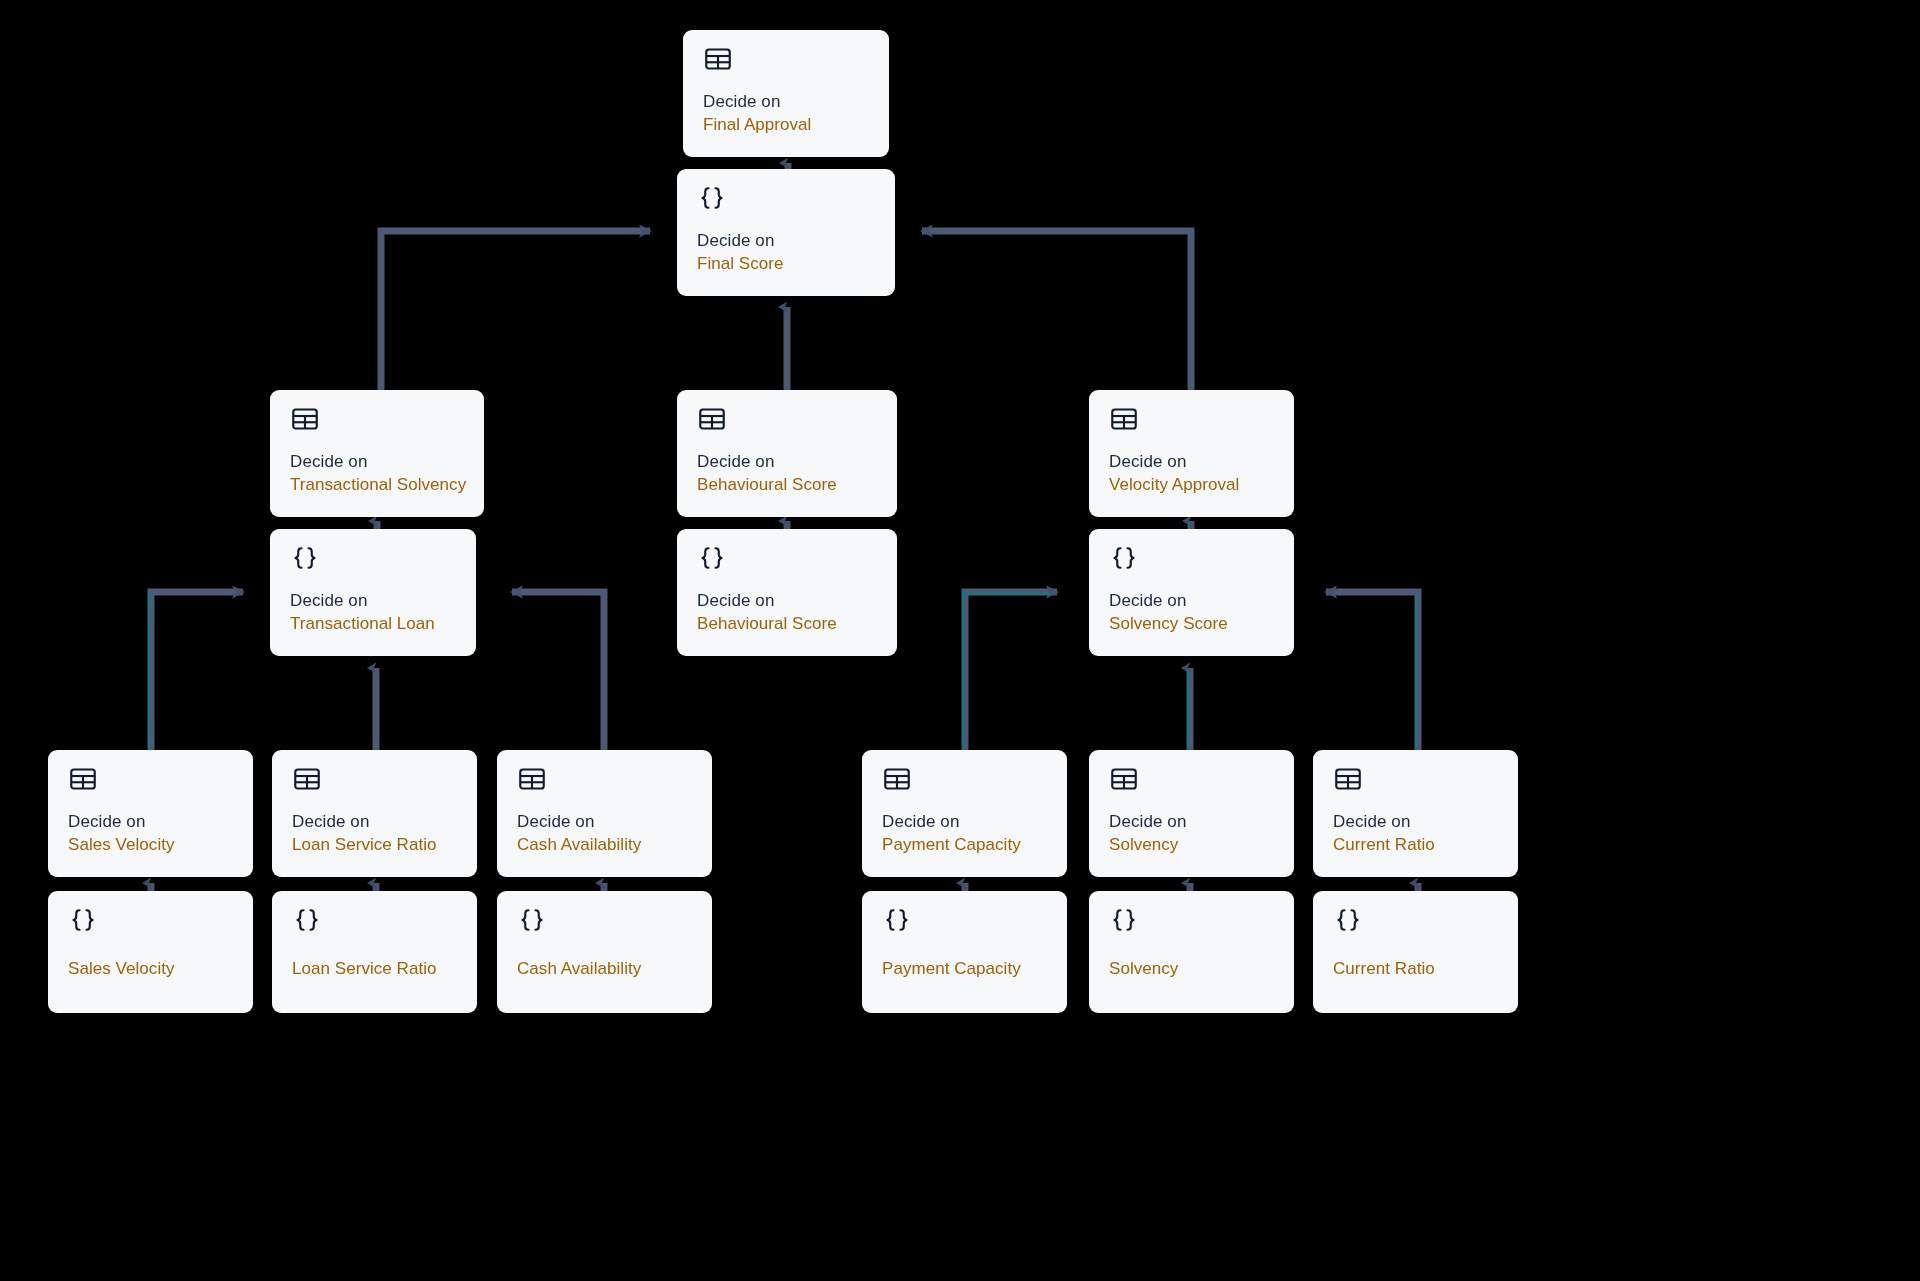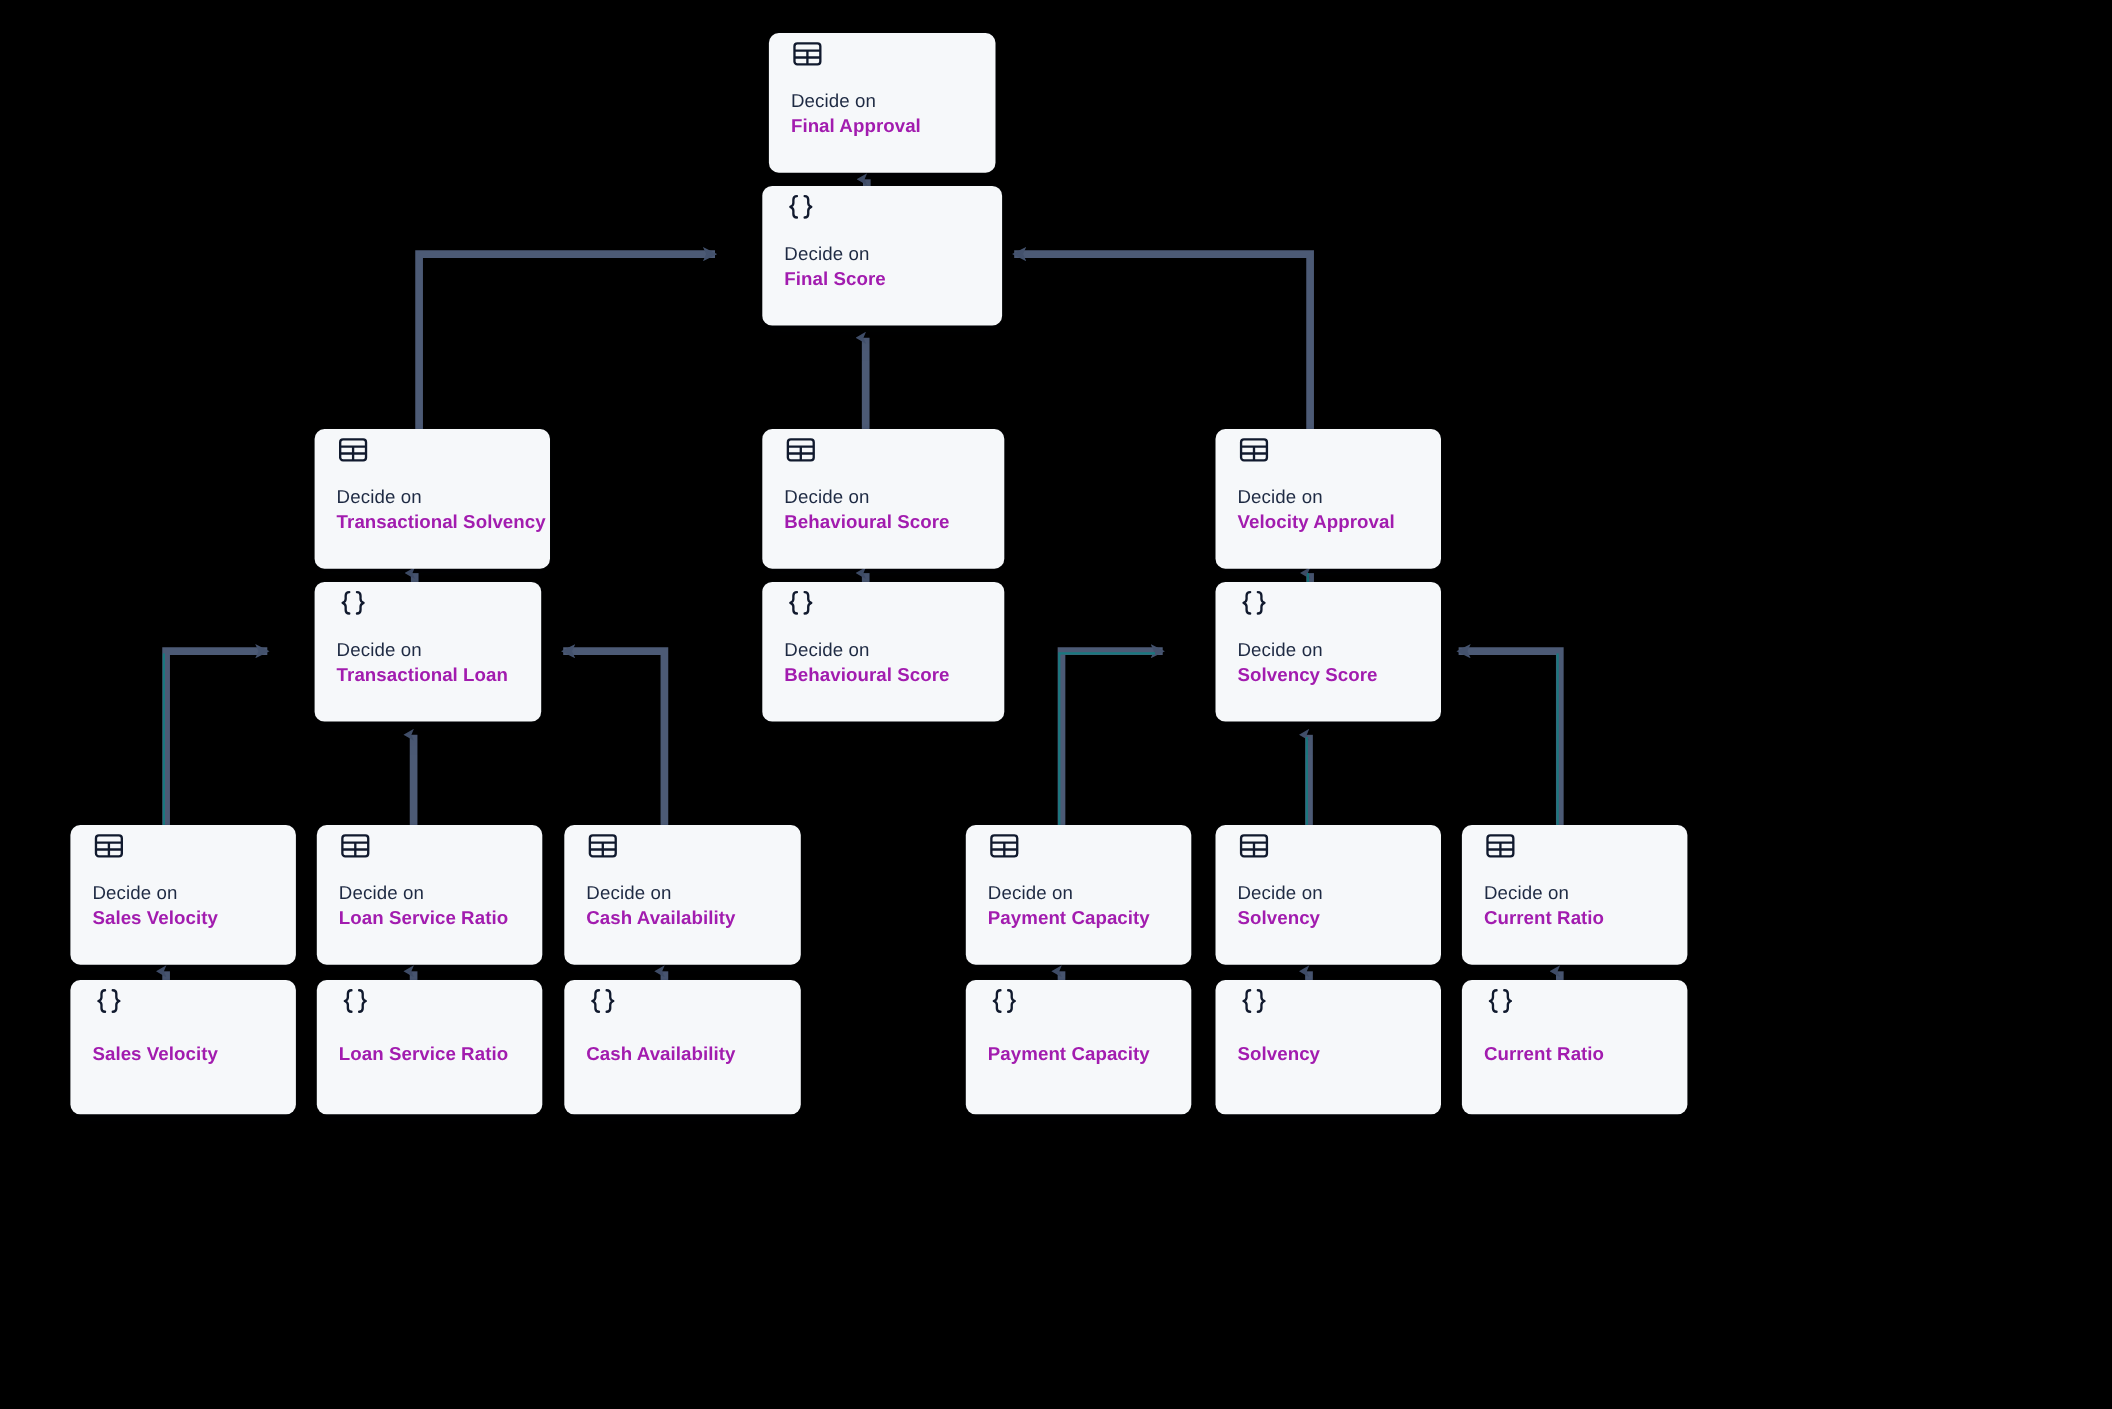--- a/index.html
+++ b/index.html
@@ -32,27 +32,26 @@
     pointer-events: none;
   }
 
   
   .node {
     position: absolute;
     z-index: 5;
     box-sizing: border-box;
     background: #f6f8fa;
     border-radius: 9px;
-    padding: 4px 20px 16px 20px;
+    padding: 14px 20px 16px 20px;
     box-shadow:
       0 0 0 1px rgba(20,30,55,0.05),
       0 1px 2px rgba(16,24,40,0.06),
       0 6px 16px -4px rgba(16,24,40,0.12),
       0 14px 30px -10px rgba(16,24,40,0.10);
-    margin-left: 16px;
   }
 
   .node-icon {
     display: block;
     width: 30px;
     height: 30px;
     margin-bottom: 16px;
     color: #111a2e;
   }
   .node-icon svg { display: block; width: 30px; height: 30px; }
@@ -62,22 +61,22 @@
     font-size: 17px;
     line-height: 23px;
     font-weight: 400;
     color: #1e2a43;
     letter-spacing: 0.1px;
   }
   .node-title {
     display: block;
     font-size: 17px;
     line-height: 23px;
-    font-weight: 700;
-    color: #a21caf;
+    font-weight: 400;
+    color: #a16207;
     letter-spacing: 0.05px;
     white-space: nowrap;
   }
   .node.leaf-value .node-title {
     margin-top: 0;
   }
   .node.leaf-value .node-icon {
     margin-bottom: 22px;
   }
 </style>

